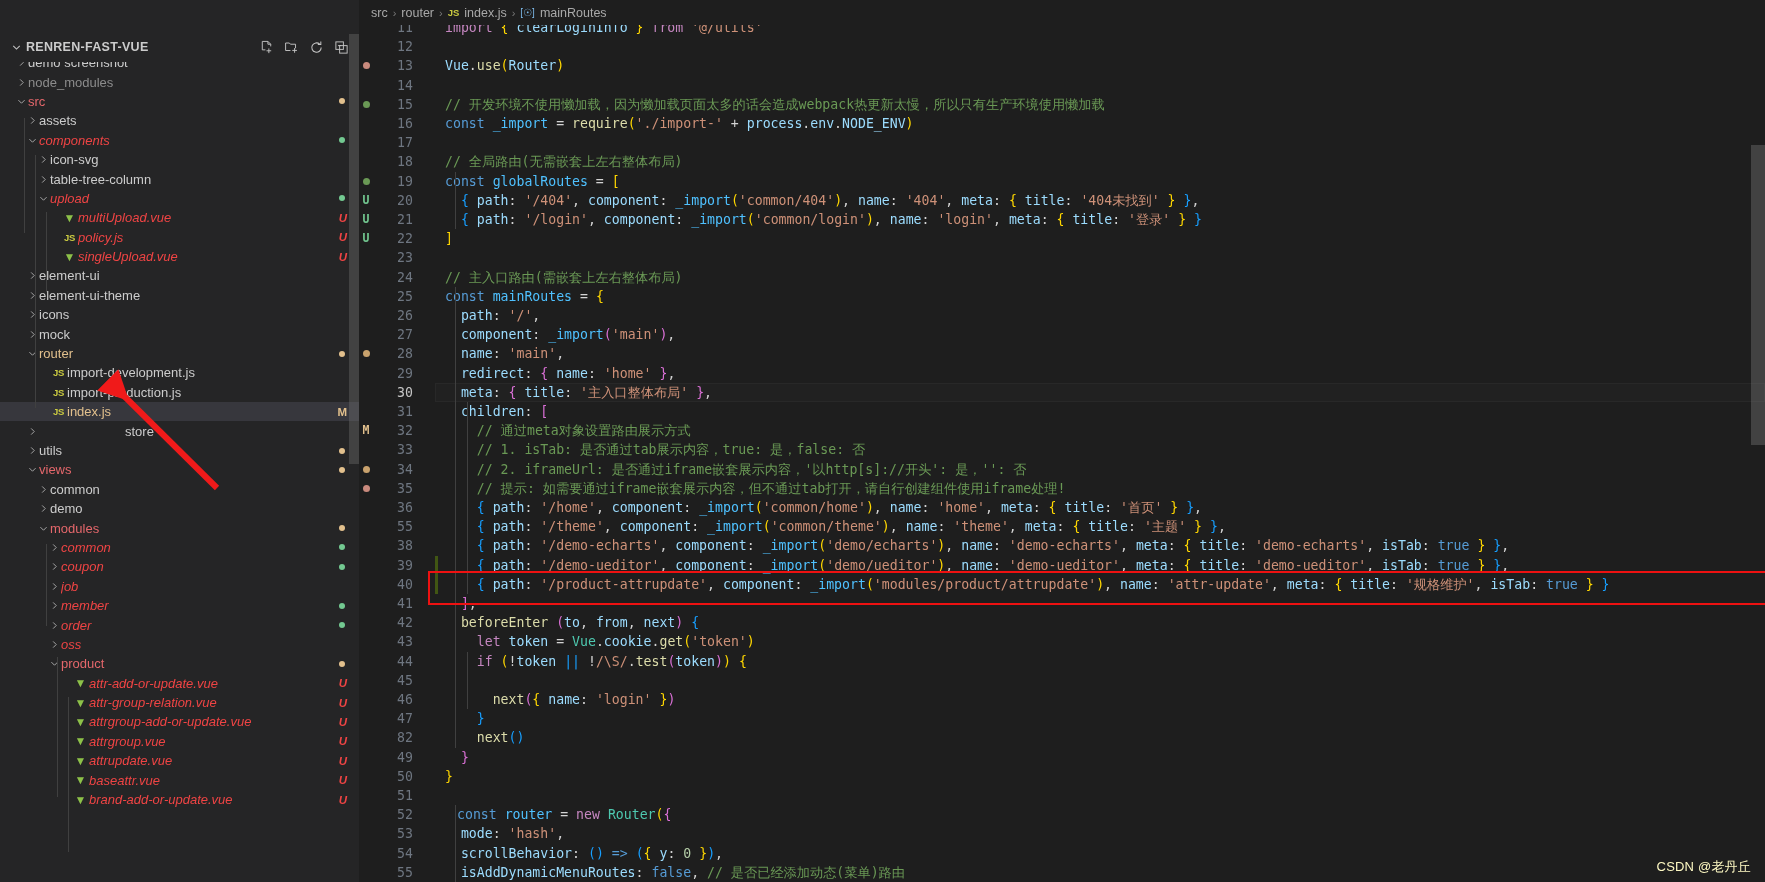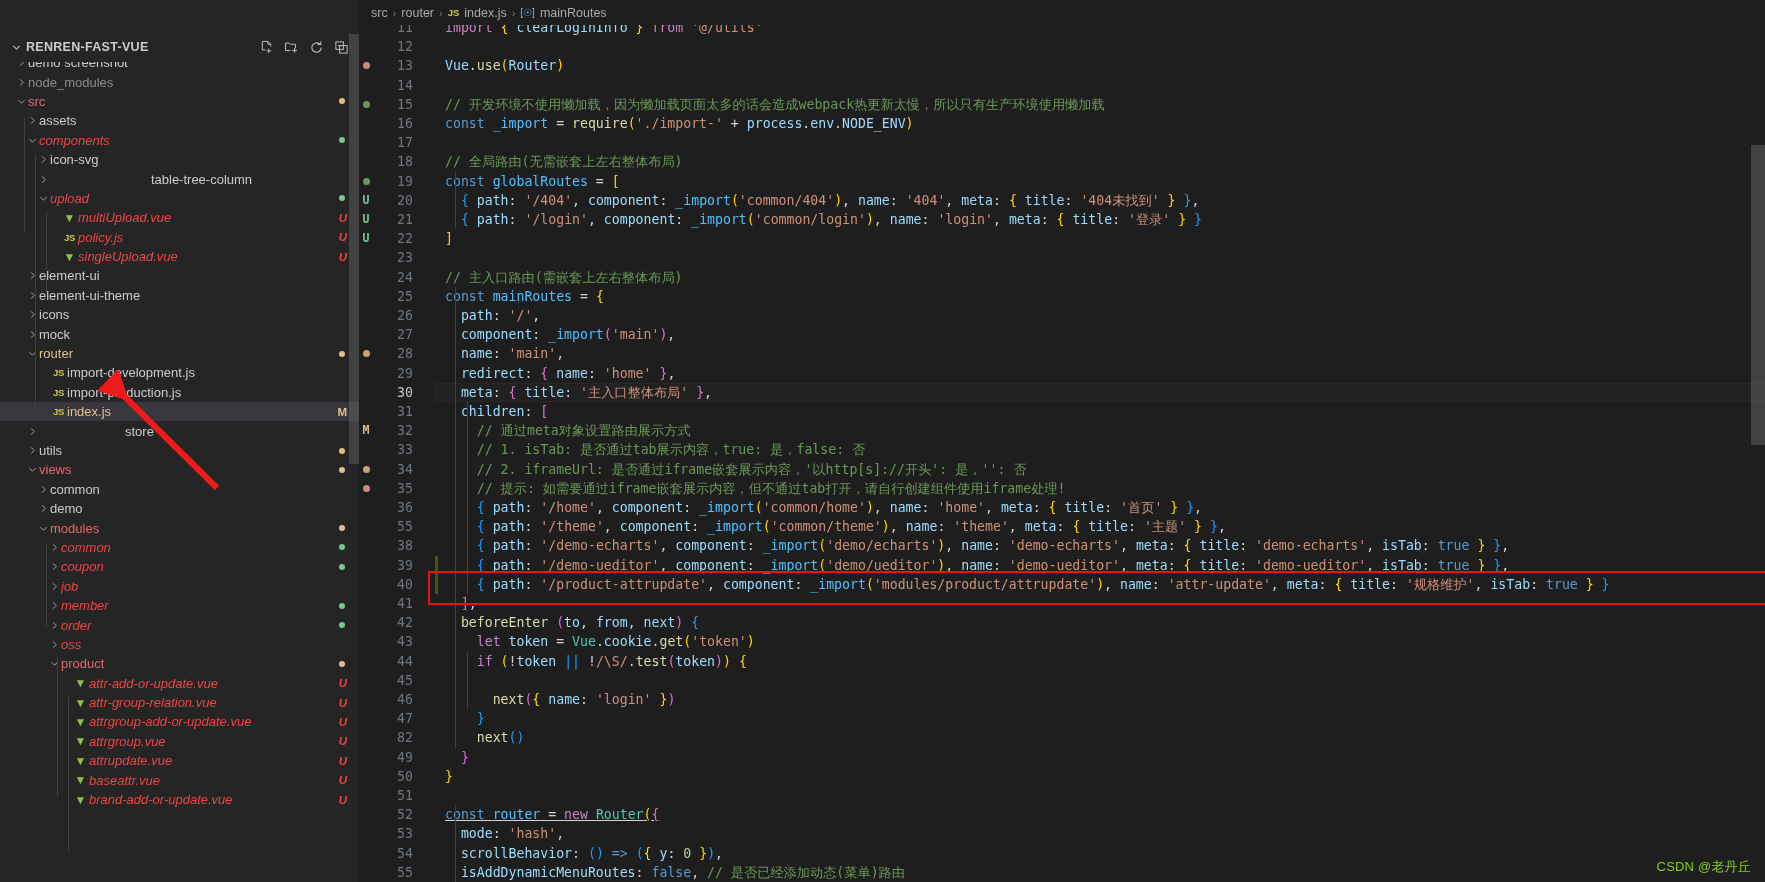--- a/index.html
+++ b/index.html
@@ -99,21 +99,21 @@
   .mark{position:absolute;font-size:11.5px;font-weight:bold;line-height:19.2px;text-align:center;width:14px;}
   .mdot{position:absolute;width:7px;height:7px;border-radius:50%;left:4px;}
 
   
   .redbox{position:absolute;border:2px solid #ee1111;pointer-events:none;}
   .arrow-svg{position:absolute;left:0;top:0;pointer-events:none;}
   .ed-scroll{position:absolute;right:0;top:25px;width:14px;bottom:0;background:transparent;}
   .ed-scroll .thumb{position:absolute;right:0;width:14px;background:rgba(121,121,121,.4);}
 
   .watermark{
-    position:absolute;right:14px;bottom:6px;color:#84cc16;font-size:13px;
+    position:absolute;right:14px;bottom:6px;color:#fef9c3;font-size:13px;
     font-family:"Liberation Sans",sans-serif;letter-spacing:.2px;
   }
   .changebar{position:absolute;width:3px;left:0;}
 </style>
 </head>
 <body>
 
 <div class="app">
   <div class="body-row">
 
@@ -212,21 +212,21 @@
           <div class="row" style="padding-left: 37px;">
             <span class="twisty">
               <svg width="11" height="11" viewBox="0 0 16 16">
                 <path d="M6 3.5L10.5 8L6 12.5" fill="none" stroke="#cccccc" stroke-width="1.3"></path>
               </svg>
             </span>
             <span class="ico" style="width: 0px; min-width: 0px;"></span>
             <span class="nm c-white">icon-svg</span>
             <span class="rightwrap"></span>
           </div>
-          <div class="row" style="padding-left: 37px; text-align: center;">
+          <div class="row" style="padding-left: 37px;">
             <span class="twisty">
               <svg width="11" height="11" viewBox="0 0 16 16">
                 <path d="M6 3.5L10.5 8L6 12.5" fill="none" stroke="#cccccc" stroke-width="1.3"></path>
               </svg>
             </span>
             <span class="ico" style="width: 0px; min-width: 0px;"></span>
             <span class="nm c-white">table-tree-column</span>
             <span class="rightwrap"></span>
           </div>
           <div class="row" style="padding-left: 37px;">
@@ -691,21 +691,21 @@
             <div class="ln codeline" style="position: absolute; top: 569px; left: 0px; right: 0px;"><span class="tk-p2">  ]</span><span class="tk-plain">,</span></div>
             <div class="ln codeline" style="position: absolute; top: 588.2px; left: 0px; right: 0px;"><span class="tk-fn">  beforeEnter </span><span class="tk-p2">(</span><span class="tk-var">to</span><span class="tk-plain">, </span><span class="tk-var">from</span><span class="tk-plain">, </span><span class="tk-var">next</span><span class="tk-p2">)</span><span class="tk-plain"> </span><span class="tk-p3">{</span></div>
             <div class="ln codeline" style="position: absolute; top: 607.4px; left: 0px; right: 0px;"><span class="tk-key2">    let </span><span class="tk-var">token</span><span class="tk-plain"> = </span><span class="tk-cls">Vue</span><span class="tk-plain">.</span><span class="tk-var">cookie</span><span class="tk-plain">.</span><span class="tk-fn">get</span><span class="tk-p1">(</span><span class="tk-str">'token'</span><span class="tk-p1">)</span></div>
             <div class="ln codeline" style="position: absolute; top: 626.6px; left: 0px; right: 0px;"><span class="tk-key2">    if </span><span class="tk-p1">(</span><span class="tk-plain">!</span><span class="tk-var">token</span><span class="tk-plain"> </span><span class="tk-p3">||</span><span class="tk-plain"> !</span><span class="tk-str">/\S/</span><span class="tk-plain">.</span><span class="tk-fn">test</span><span class="tk-p2">(</span><span class="tk-var">token</span><span class="tk-p2">)</span><span class="tk-p1">)</span><span class="tk-plain"> </span><span class="tk-p1">{</span></div>
             <div class="ln codeline" style="position: absolute; top: 665px; left: 0px; right: 0px;"><span class="tk-fn">      next</span><span class="tk-p2">(</span><span class="tk-p1">{</span><span class="tk-var"> name</span><span class="tk-plain">: </span><span class="tk-str">'login'</span><span class="tk-p1"> }</span><span class="tk-p2">)</span></div>
             <div class="ln codeline" style="position: absolute; top: 684.2px; left: 0px; right: 0px;"><span class="tk-p3">    }</span></div>
             <div class="ln codeline" style="position: absolute; top: 703.4px; left: 0px; right: 0px;"><span class="tk-fn">    next</span><span class="tk-p3">()</span></div>
             <div class="ln codeline" style="position: absolute; top: 722.6px; left: 0px; right: 0px;"><span class="tk-p2">  }</span></div>
             <div class="ln codeline" style="position: absolute; top: 741.8px; left: 0px; right: 0px;"><span class="tk-p1">}</span></div>
             <div class="ln codeline" style="position: absolute; top: 761px; left: 0px; right: 0px;"></div>
-            <div class="ln codeline" style="position: absolute; top: 780.2px; left: 0px; right: 0px; text-decoration: underline;"><span class="tk-key">const </span><span class="tk-cyan">router</span><span class="tk-plain"> = </span><span class="tk-key2">new </span><span class="tk-cls">Router</span><span class="tk-p1">(</span><span class="tk-p2">{</span></div>
+            <div class="ln codeline" style="position: absolute; top: 780.2px; left: 12px; right: 0px;"><span class="tk-key">const </span><span class="tk-cyan">router</span><span class="tk-plain"> = </span><span class="tk-key2">new </span><span class="tk-cls">Router</span><span class="tk-p1">(</span><span class="tk-p2">{</span></div>
             <div class="ln codeline" style="position: absolute; top: 799.4px; left: 0px; right: 0px;"><span class="tk-var">  mode</span><span class="tk-plain">: </span><span class="tk-str">'hash'</span><span class="tk-plain">,</span></div>
             <div class="ln codeline" style="position: absolute; top: 818.6px; left: 0px; right: 0px;"><span class="tk-var">  scrollBehavior</span><span class="tk-plain">: </span><span class="tk-p3">()</span><span class="tk-plain"> </span><span class="tk-key">=&gt;</span><span class="tk-plain"> </span><span class="tk-p3">(</span><span class="tk-p1">{</span><span class="tk-var"> y</span><span class="tk-plain">: </span><span class="tk-num">0</span><span class="tk-p1"> }</span><span class="tk-p3">)</span><span class="tk-plain">,</span></div>
             <div class="ln codeline" style="position: absolute; top: 837.8px; left: 0px; right: 0px;"><span class="tk-var">  isAddDynamicMenuRoutes</span><span class="tk-plain">: </span><span class="tk-key">false</span><span class="tk-plain">, </span><span class="tk-com">// 是否已经添加动态(菜单)路由</span></div>
             <div class="indent" style="left: 20px; top: 261.8px; height: 326.4px;"></div>
             <div class="indent" style="left: 32px; top: 377px; height: 192px;"></div>
             <div class="indent" style="left: 20px; top: 588.2px; height: 134.4px;"></div>
             <div class="indent" style="left: 32px; top: 626.6px; height: 57.6px;"></div>
             <div class="indent" style="left: 20px; top: 780.2px; height: 96px;"></div>
             <div class="indent" style="left: 20px; top: 146.6px; height: 57.6px;"></div>
             <div class="changebar" style="top: 530.6px; height: 38.4px; background: rgb(88, 124, 12); opacity: 0.6;"></div>

